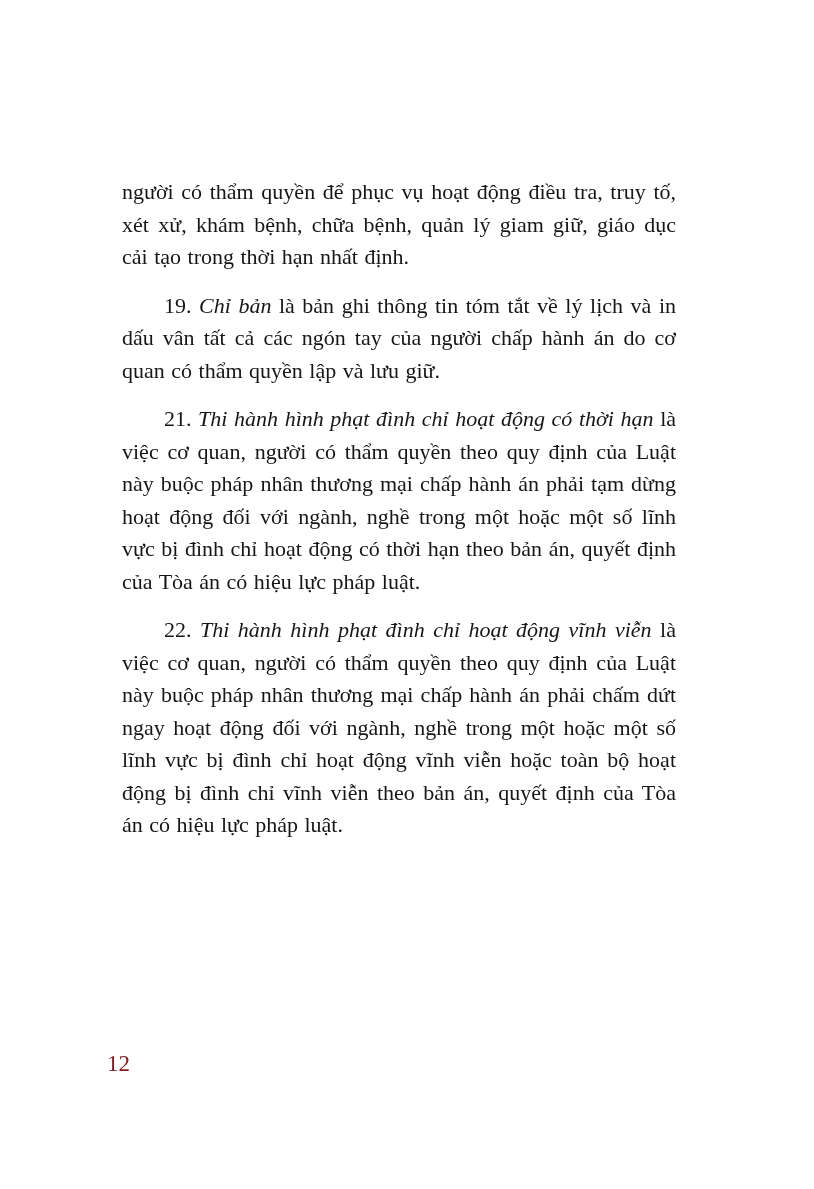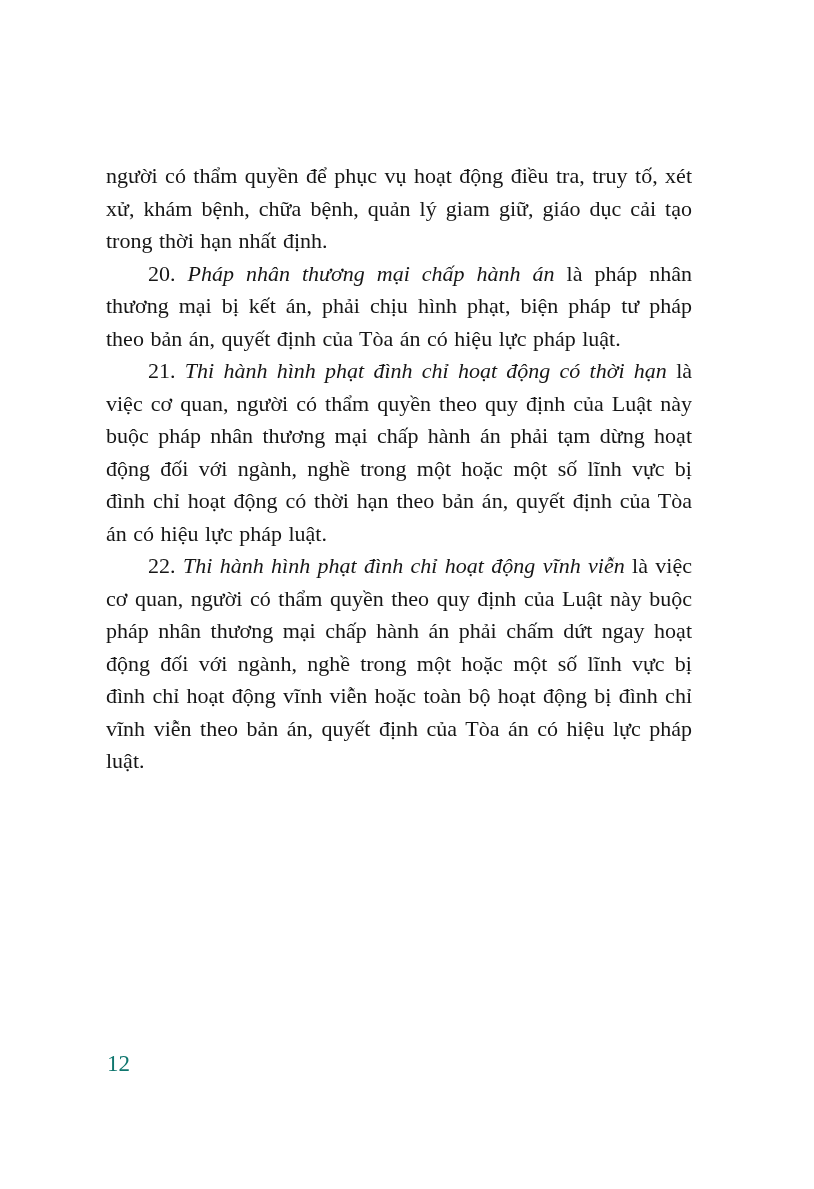--- a/index.html
+++ b/index.html
@@ -21,49 +21,49 @@
     position: absolute;
     left: 106px;
     top: 160px;
     width: 586px;
     font-size: 22px;
     line-height: 32.5px;
     text-align: justify;
     word-spacing: 1px;
   }
   .para {
-    margin: 0;
+    margin: 16px;
     text-indent: 42px;
   }
   .para.continuation {
     text-indent: 0;
   }
   .num  { font-style: normal; }
   .term { font-style: italic; }
   .page-number {
     position: absolute;
     left: 107px;
     top: 1050px;
     font-size: 23px;
     line-height: 28px;
-    color: #0f766e;
+    color: #7f1d1d;
   }
 </style>
 </head>
 <body>
 
 <div class="page">
 
   <main class="text-block">
 
     <p class="para continuation"><span class="num"></span><span class="term"></span><span class="rest">người có thẩm quyền để phục vụ hoạt động điều tra, truy tố, xét xử, khám bệnh, chữa bệnh, quản lý giam giữ, giáo dục cải tạo trong thời hạn nhất định.</span></p>
 
 
+    <p class="para"><span class="num">19. </span><span class="term">Chỉ bản</span><span class="rest"> là bản ghi thông tin tóm tắt về lý lịch và in dấu vân tất cả các ngón tay của người chấp hành án do cơ quan có thẩm quyền lập và lưu giữ.</span></p>
 
-    <p class="para"><span class="num">20. </span><span class="term">Pháp nhân thương mại chấp hành án</span><span class="rest"> là pháp nhân thương mại bị kết án, phải chịu hình phạt, biện pháp tư pháp theo bản án, quyết định của Tòa án có hiệu lực pháp luật.</span></p>
 
     <p class="para"><span class="num">21. </span><span class="term">Thi hành hình phạt đình chỉ hoạt động có thời hạn</span><span class="rest"> là việc cơ quan, người có thẩm quyền theo quy định của Luật này buộc pháp nhân thương mại chấp hành án phải tạm dừng hoạt động đối với ngành, nghề trong một hoặc một số lĩnh vực bị đình chỉ hoạt động có thời hạn theo bản án, quyết định của Tòa án có hiệu lực pháp luật.</span></p>
 
     <p class="para"><span class="num">22. </span><span class="term">Thi hành hình phạt đình chỉ hoạt động vĩnh viễn</span><span class="rest"> là việc cơ quan, người có thẩm quyền theo quy định của Luật này buộc pháp nhân thương mại chấp hành án phải chấm dứt ngay hoạt động đối với ngành, nghề trong một hoặc một số lĩnh vực bị đình chỉ hoạt động vĩnh viễn hoặc toàn bộ hoạt động bị đình chỉ vĩnh viễn theo bản án, quyết định của Tòa án có hiệu lực pháp luật.</span></p>
 
   </main>
 
   <div class="page-number">12</div>
 
 </div>

